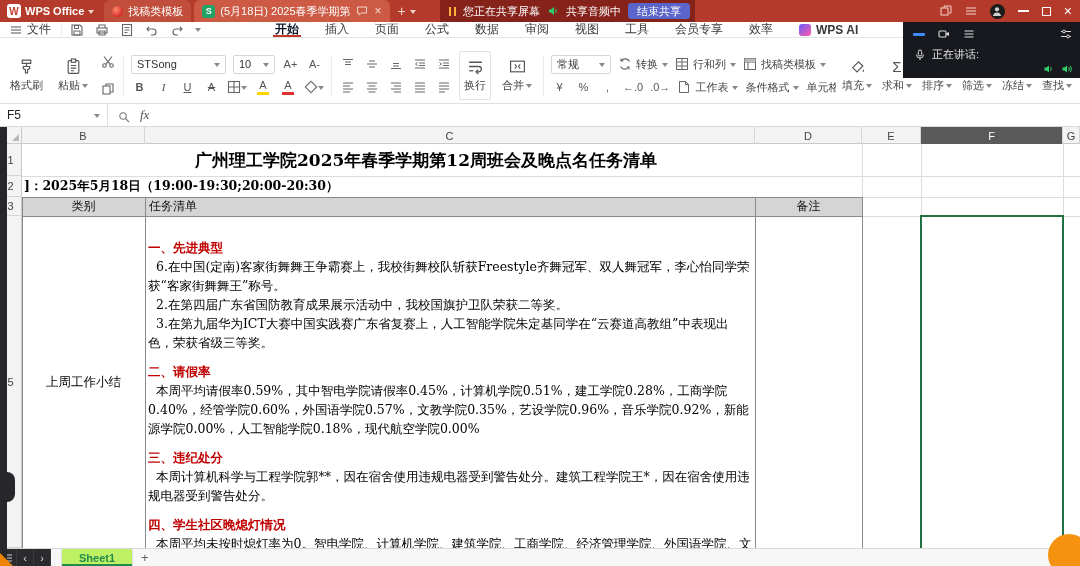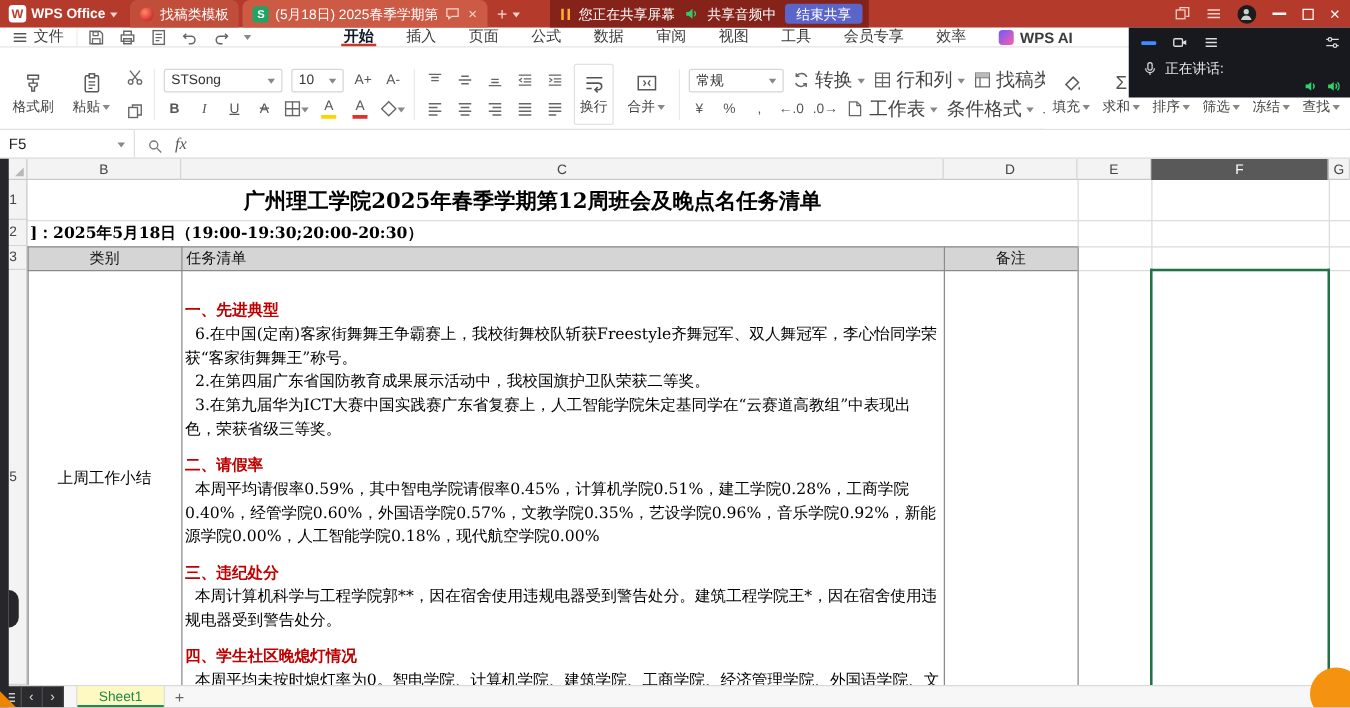--- a/index.html
+++ b/index.html
@@ -45,21 +45,21 @@
 .rsep{width:1px;background:#ececec;margin:4px 0;flex:0 0 auto}
 .bigbtn{display:flex;flex-direction:column;align-items:center;justify-content:center;gap:3px;padding:0 4px;font-size:11px;color:#444;cursor:pointer;flex:0 0 auto}
 .blabel{display:flex;align-items:center;gap:2px;white-space:nowrap}
 .rowpair{display:flex;flex-direction:column;justify-content:space-between;padding:2px 0;flex:0 0 auto}
 .minirow{display:flex;align-items:center;gap:7px;height:22px}
 .mini{min-width:17px;height:18px;display:flex;align-items:center;justify-content:center;font-size:11px;color:#555;cursor:pointer}
 .mini.b{font-weight:bold}.mini.i{font-style:italic;font-family:"Liberation Serif",serif}.mini.u{text-decoration:underline}.mini.s{text-decoration:line-through}
 .dd{display:flex;align-items:center;justify-content:space-between;border:1px solid #d6d6d6;border-radius:2px;height:19px;padding:0 5px;font-size:11px;color:#333;gap:6px;cursor:pointer;white-space:nowrap}
 .colorbtn{display:flex;flex-direction:column;align-items:center;justify-content:center;width:18px;height:18px;cursor:pointer;font-size:11px;color:#555;line-height:1}
 .cbar{width:12px;height:3px;margin-top:1px}
-.lbtn{display:flex;align-items:center;gap:4px;font-size:15px;color:#444;cursor:pointer;white-space:nowrap}
+.lbtn{display:flex;align-items:center;gap:4px;font-size:11px;color:#444;cursor:pointer;white-space:nowrap}
 .ribbon-right{position:absolute;right:2px;top:48px;height:55px;display:flex;align-items:stretch;background:#fff;padding:3px 2px;gap:2px;z-index:4}
 
 
 .formulabar{position:absolute;top:104px;left:0;right:0;height:23px;background:#fff;border-bottom:1px solid #d9d9d9;display:flex;align-items:center;z-index:4}
 .namebox{width:108px;height:100%;border-right:1px solid #e0e0e0;display:flex;align-items:center;justify-content:space-between;padding:0 7px;font-size:12px;color:#222}
 .fbicons{display:flex;align-items:flex-end;gap:10px;padding:0 10px}
 .fx{font-family:"Liberation Serif","DejaVu Serif",serif;font-style:italic;color:#555;font-size:13px}
 
 
 .sheet{position:absolute;top:127px;left:0;right:0;height:421px;background:#fff;font-family:"DejaVu Serif","Liberation Serif",serif}
@@ -84,21 +84,21 @@
 .cell-b5{position:absolute;left:22px;top:89px;width:123px;height:332px;display:flex;align-items:center;justify-content:center;font-size:12.5px;color:#000;cursor:cell}
 .cell-c5{position:absolute;left:148px;top:89px;width:604px;height:332px;padding-top:22px;font-size:12.5px;line-height:19px;color:#000;overflow:hidden;cursor:cell}
 .sec{margin-bottom:10px}
 .sec-title{color:#c00000;font-weight:bold}
 .sec p{white-space:pre-wrap}
 .selbox{position:absolute;left:920px;top:88px;width:144px;height:333px;border:2px solid #217346;border-bottom:none;pointer-events:none;z-index:3}
 
 
 .statusbar{position:absolute;bottom:0;left:0;right:0;height:18px;background:#f7f7f7;border-top:1px solid #d9d9d9;display:flex;align-items:center;font-size:11px;z-index:20}
 .snav{width:17px;height:17px;background:#2b2b2e;color:#ddd;display:flex;align-items:center;justify-content:center;font-size:11px;cursor:pointer;border-right:1px solid #3a3a3e}
-.sheettab{height:100%;background:#fef9c3;border-left:1px solid #ddd;border-right:1px solid #ddd;padding:0 17px;display:flex;align-items:center;color:#1f8a4c;font-weight:normal;position:relative;margin-left:10px;cursor:pointer}
+.sheettab{height:100%;background:#bef264;border-left:1px solid #ddd;border-right:1px solid #ddd;padding:0 17px;display:flex;align-items:center;color:#1f8a4c;font-weight:bold;position:relative;margin-left:10px;cursor:pointer}
 .sheettab::after{content:"";position:absolute;left:0;right:0;bottom:0;height:2px;background:#1f8a4c}
 .addsheet{padding:0 8px;color:#666;font-size:13px;cursor:pointer}
 
 
 .voicepanel{position:absolute;left:903px;top:22px;width:177px;height:56px;background:#17191f;z-index:40;color:#eee}
 .vp-row1{display:flex;align-items:center;gap:13px;padding:6px 8px 0 10px}
 .vp-min{width:12px;height:3px;background:#3f8cff;border-radius:1px;cursor:pointer}
 .vp-right{margin-left:auto;display:flex;cursor:pointer}
 .vp-row2{display:flex;align-items:center;gap:6px;padding:7px 0 0 11px;font-size:11px;color:#e8e8e8}
 .vp-speakers{position:absolute;right:7px;bottom:3px;display:flex;gap:6px}
@@ -394,21 +394,21 @@
         </svg>
       <span class="blabel">
           <span>合并</span>
           <span class="cdown"></span>
         </span>
     </div>
     <div class="rsep"></div>
 
     <div class="rowpair">
       <div class="minirow">
-        <div class="dd" style="width:76px">
+        <div class="dd" style="width:60px">
             <span>常规</span>
             <span class="cdown"></span>
           </div>
         <span class="lbtn">
             <svg class="svg14" viewBox="0 0 14 14">
               <path d="M11.5 4.5A5 5 0 0 0 3 4M2.5 9.5A5 5 0 0 0 11 10" fill="none" stroke="#666" stroke-width="1.2"></path>
               <path d="M3 1.5V4h2.5M11 12.5V10H8.5" fill="none" stroke="#666" stroke-width="1.1"></path>
             </svg>
             <span>转换</span>
             <span class="cdown"></span>

